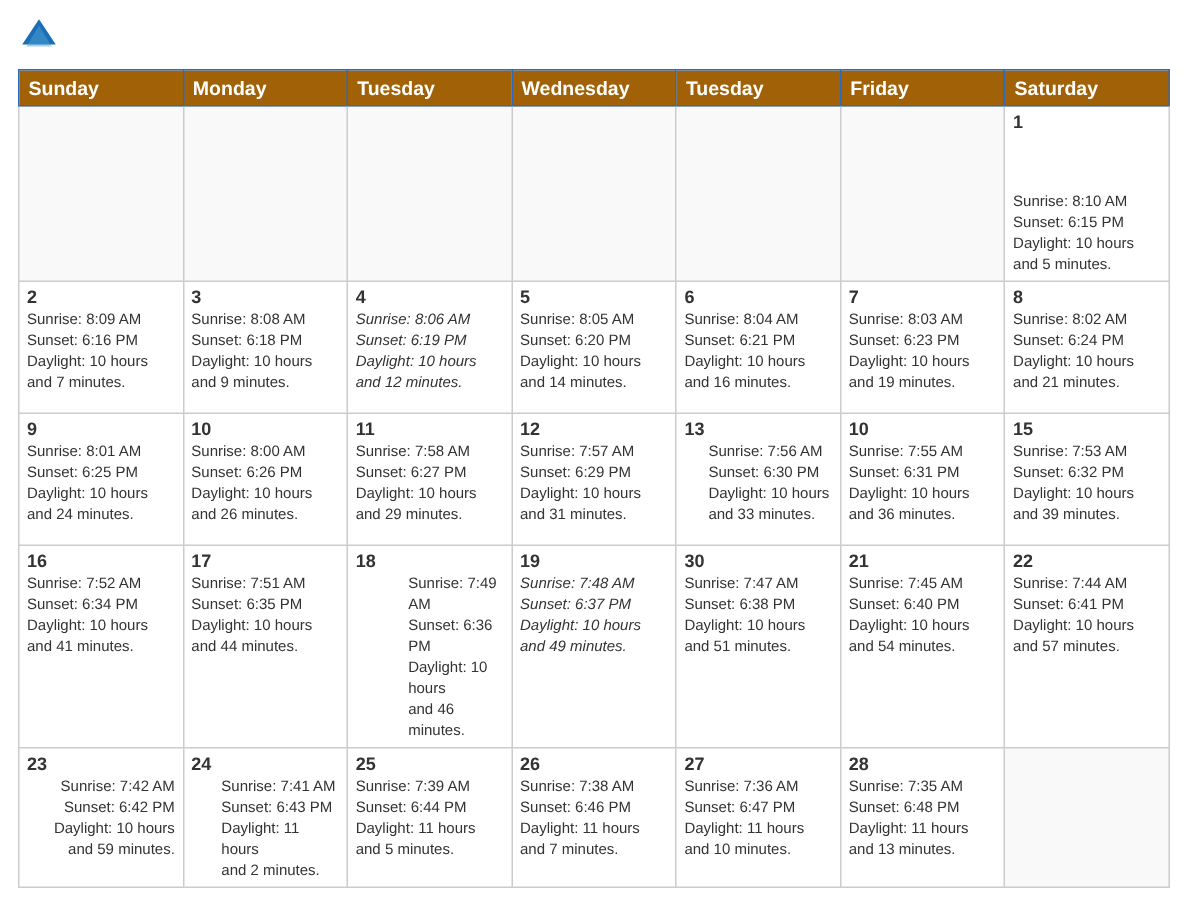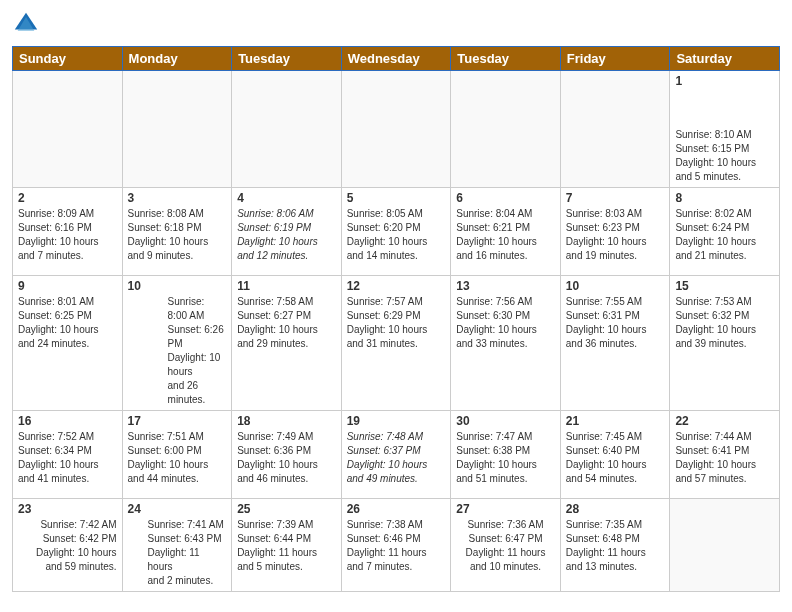--- a/index.html
+++ b/index.html
@@ -196,42 +196,42 @@
         <tr>
           <td>
             <span class="day-num">9</span>
             <div class="day-info" style="white-space: pre-line;">Sunrise: 8:01 AM
 Sunset: 6:25 PM
 Daylight: 10 hours
 and 24 minutes.</div>
           </td>
           <td>
             <span class="day-num">10</span>
-            <div class="day-info" style="white-space: pre-line; margin-left: 40px;">Sunrise: 8:00 AM
+            <div class="day-info" style="white-space: pre-line;">Sunrise: 8:00 AM
 Sunset: 6:26 PM
 Daylight: 10 hours
 and 26 minutes.</div>
           </td>
           <td>
             <span class="day-num">11</span>
             <div class="day-info" style="white-space: pre-line;">Sunrise: 7:58 AM
 Sunset: 6:27 PM
 Daylight: 10 hours
 and 29 minutes.</div>
           </td>
           <td>
             <span class="day-num">12</span>
             <div class="day-info" style="white-space: pre-line;">Sunrise: 7:57 AM
 Sunset: 6:29 PM
 Daylight: 10 hours
 and 31 minutes.</div>
           </td>
           <td>
             <span class="day-num">13</span>
-            <div class="day-info" style="white-space: pre-line;">Sunrise: 7:56 AM
+            <div class="day-info" style="white-space: pre-line; margin-left: 16px;">Sunrise: 7:56 AM
 Sunset: 6:30 PM
 Daylight: 10 hours
 and 33 minutes.</div>
           </td>
           <td>
             <span class="day-num">10</span>
             <div class="day-info" style="white-space: pre-line;">Sunrise: 7:55 AM
 Sunset: 6:31 PM
 Daylight: 10 hours
 and 36 minutes.</div>
@@ -248,27 +248,27 @@
           <td>
             <span class="day-num">16</span>
             <div class="day-info" style="white-space: pre-line;">Sunrise: 7:52 AM
 Sunset: 6:34 PM
 Daylight: 10 hours
 and 41 minutes.</div>
           </td>
           <td>
             <span class="day-num">17</span>
             <div class="day-info" style="white-space: pre-line;">Sunrise: 7:51 AM
-Sunset: 6:00 PM
+Sunset: 6:35 PM
 Daylight: 10 hours
 and 44 minutes.</div>
           </td>
           <td>
             <span class="day-num">18</span>
-            <div class="day-info" style="white-space: pre-line;">Sunrise: 7:49 AM
+            <div class="day-info" style="white-space: pre-line; margin-left: 35px;">Sunrise: 7:49 AM
 Sunset: 6:36 PM
 Daylight: 10 hours
 and 46 minutes.</div>
           </td>
           <td>
             <span class="day-num">19</span>
             <div class="day-info" style="white-space: pre-line; font-style: italic;">Sunrise: 7:48 AM
 Sunset: 6:37 PM
 Daylight: 10 hours
 and 49 minutes.</div>
@@ -319,21 +319,21 @@
           </td>
           <td>
             <span class="day-num">26</span>
             <div class="day-info" style="white-space: pre-line;">Sunrise: 7:38 AM
 Sunset: 6:46 PM
 Daylight: 11 hours
 and 7 minutes.</div>
           </td>
           <td>
             <span class="day-num">27</span>
-            <div class="day-info" style="white-space: pre-line; text-align: center;">Sunrise: 7:36 AM
+            <div class="day-info" style="white-space: pre-line;">Sunrise: 7:36 AM
 Sunset: 6:47 PM
 Daylight: 11 hours
 and 10 minutes.</div>
           </td>
           <td>
             <span class="day-num">28</span>
             <div class="day-info" style="white-space: pre-line;">Sunrise: 7:35 AM
 Sunset: 6:48 PM
 Daylight: 11 hours
 and 13 minutes.</div>

